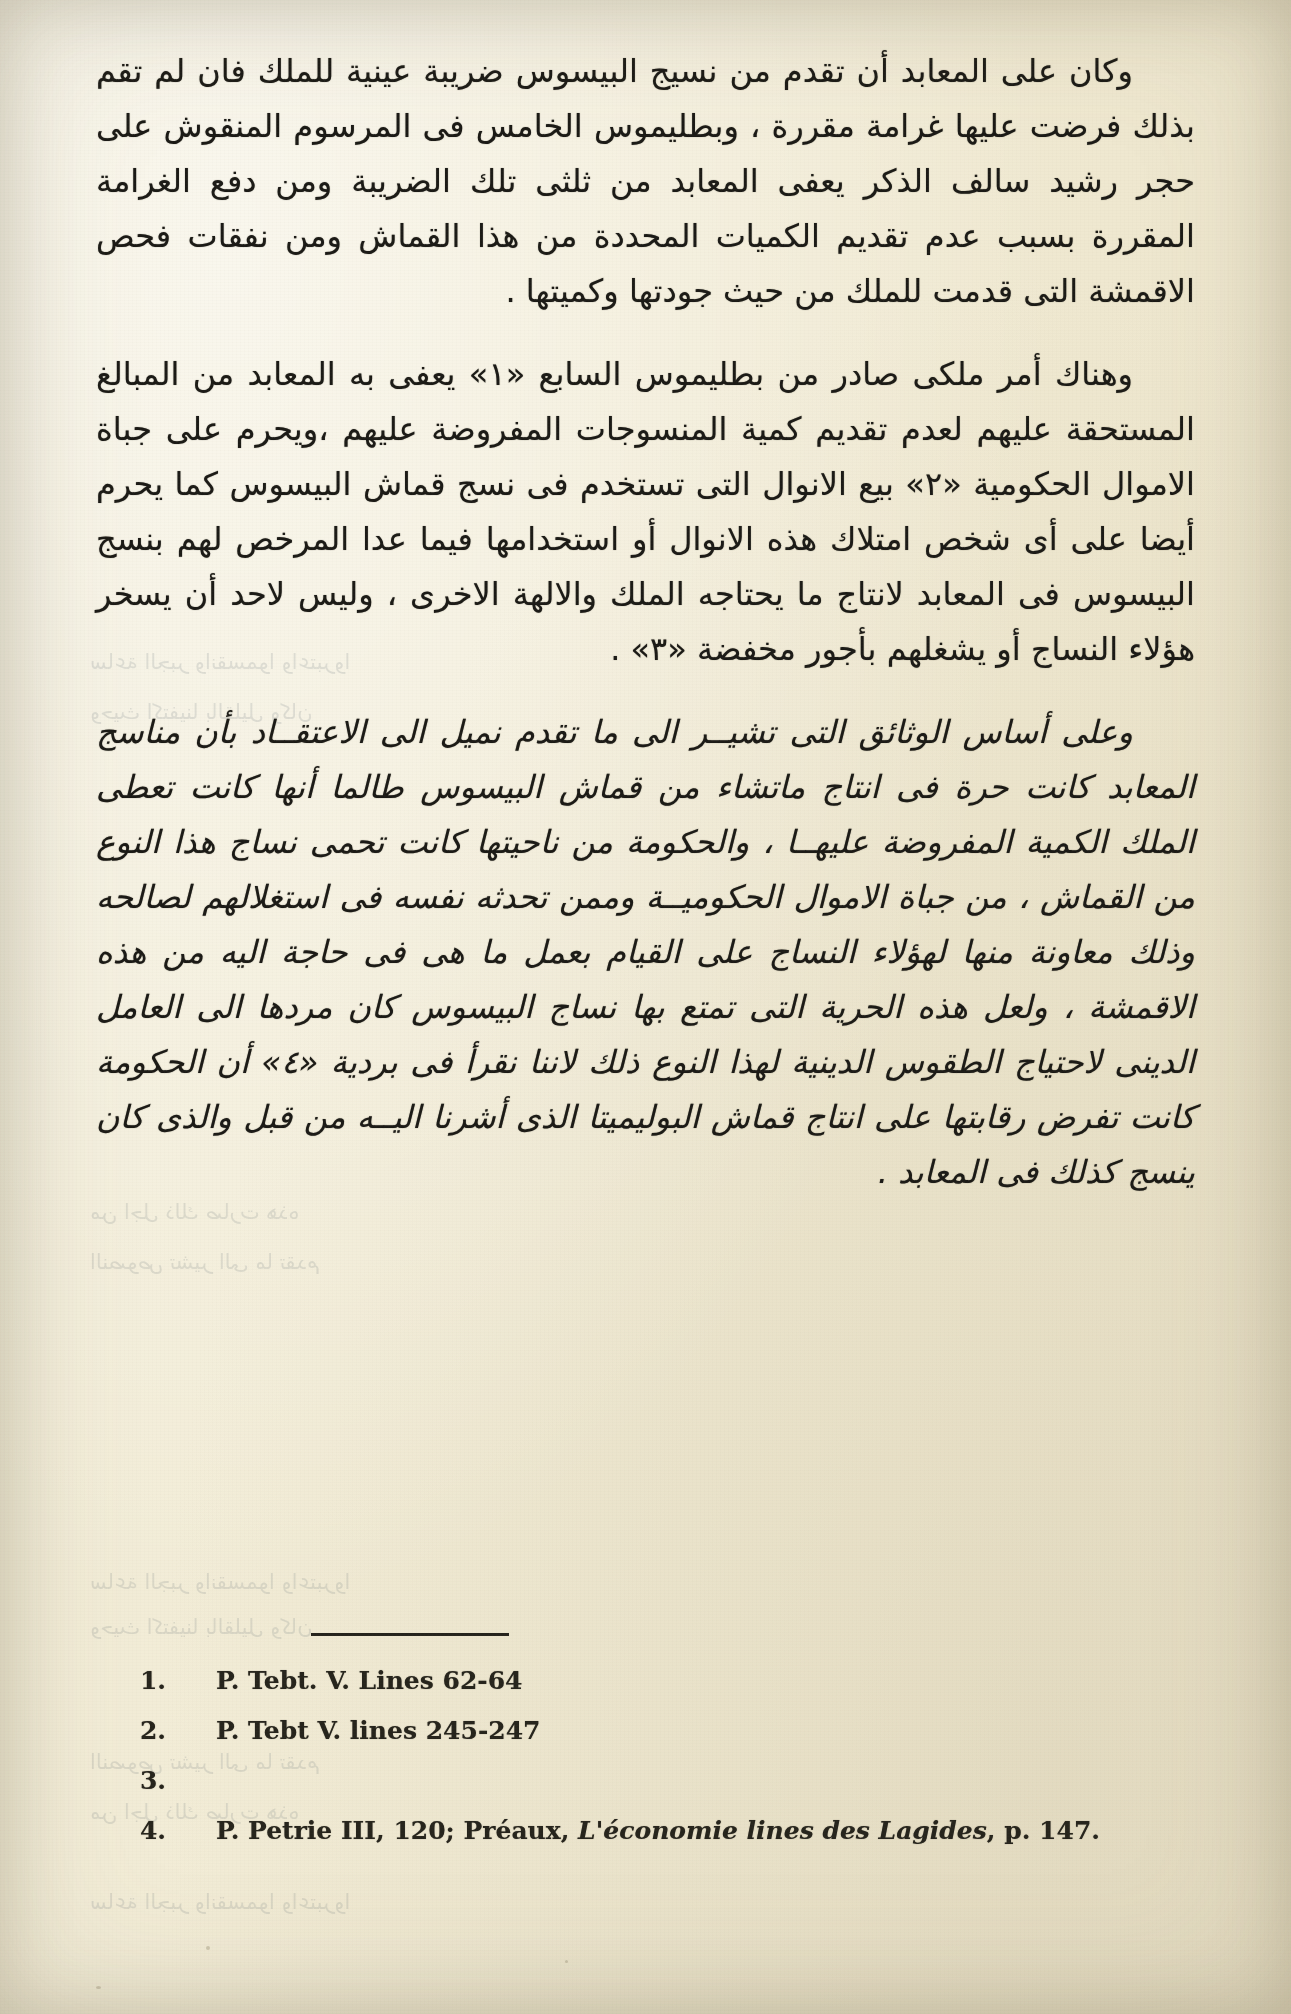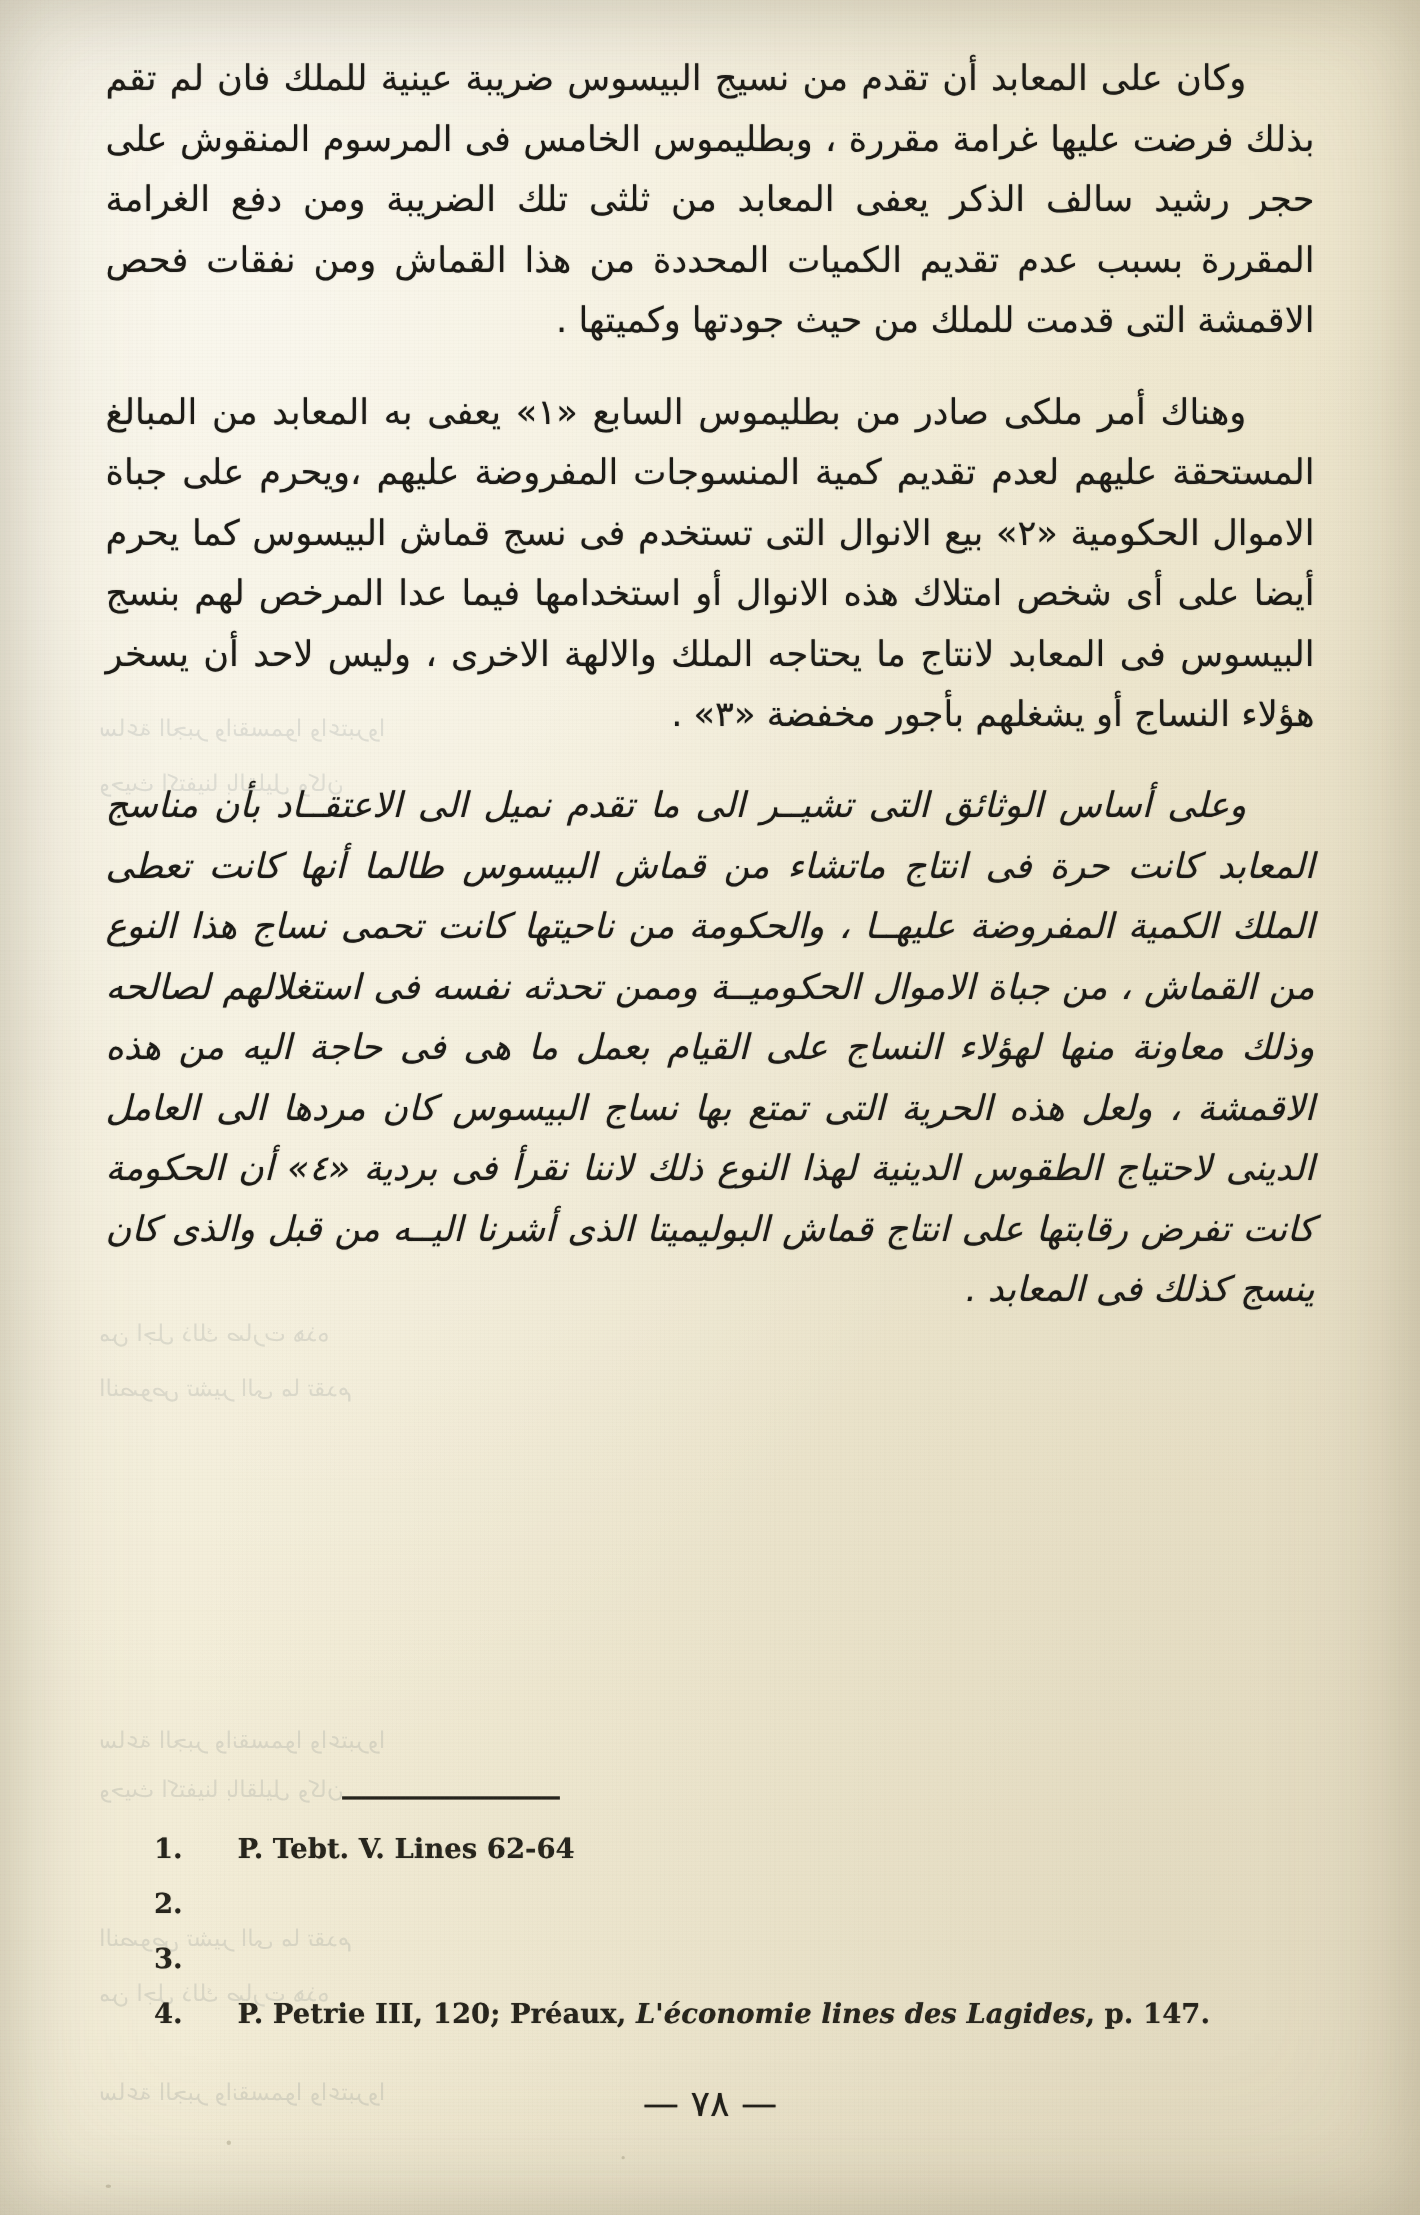--- a/index.html
+++ b/index.html
@@ -159,31 +159,31 @@
 
   <div class="rule"></div>
 
   <div class="footnotes">
     <div class="fn fn-1">
       <span class="num">1.</span>
       <span class="txt"><span>P. Tebt. V. Lines 62-64</span></span>
     </div>
     <div class="fn fn-2">
       <span class="num">2.</span>
+      <span class="txt"><span>P. Tebt V. lines 245-247</span></span>
     </div>
     <div class="fn fn-3">
       <span class="num">3.</span>
     </div>
     <div class="fn fn-4">
       <span class="num">4.</span>
       <span class="txt"><span>P. Petrie III, 120; Préaux, </span><span class="ital">L'économie lines des Lagides</span><span>, p. 147.</span></span>
     </div>
   </div>
 
-  <div class="pagenum">— ٧٨ —</div>
 
   <div class="speck" style="left:206px; top:1946px; width:4px; height:4px;"></div>
   <div class="speck" style="left:565px; top:1960px; width:3px; height:3px;"></div>
   <div class="speck" style="left:96px;  top:1986px; width:5px; height:3px;"></div>
   <div class="speck" style="left:1130px; top:430px; width:4px; height:4px;"></div>
 
   <div class="grain"></div>
   <div class="vignette"></div>
 </div>
 

